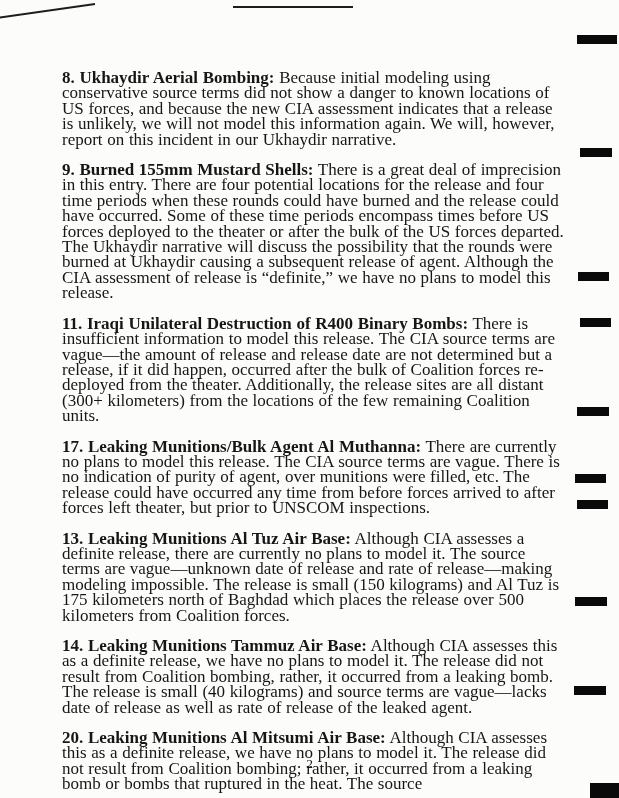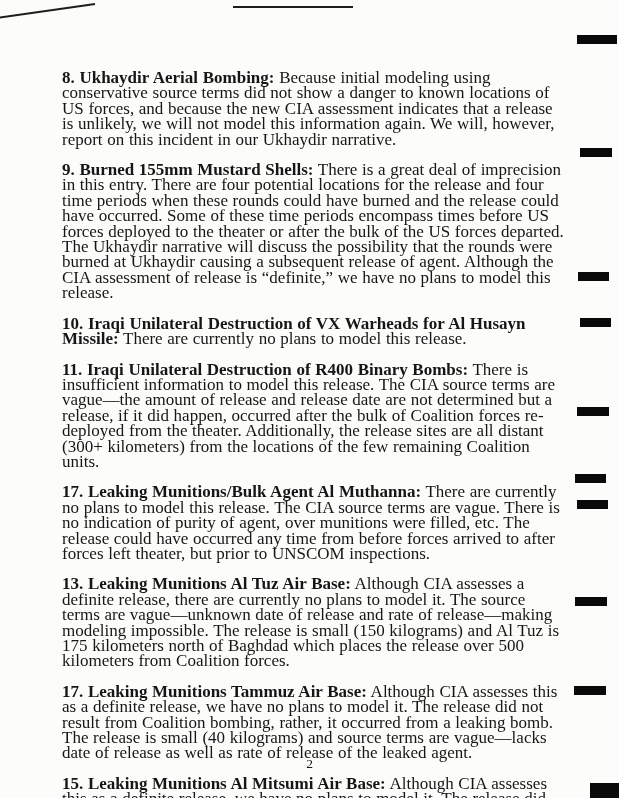--- a/index.html
+++ b/index.html
@@ -59,31 +59,30 @@
 <div class="page">
   <div class="artifact diag"></div>
   <div class="artifact topline"></div>
 
   <main class="content">
     <div>
   <p class="para"><b>8.  Ukhaydir Aerial Bombing:</b><span>  Because initial modeling using conservative source terms did not show a danger to known locations of US forces, and because the new CIA assessment indicates that a release is unlikely, we will not model this information again. We will, however, report on this incident in our Ukhaydir narrative.</span></p>
 
   <p class="para"><b>9.  Burned 155mm Mustard Shells:</b><span>  There is a great deal of imprecision in this entry.  There are four potential locations for the release and four time periods when these rounds could have burned and the release could have occurred.  Some of these time periods encompass times before US forces deployed to the theater or after the bulk of the US forces departed.  The Ukhaydir narrative will discuss the possibility that the rounds were burned at Ukhaydir causing a subsequent release of agent.  Although the CIA assessment of release is “definite,” we have no plans to model this release.</span></p>
 
-  <p class="para"><b>10.  Iraqi Unilateral Destruction of VX Warheads for Al Husayn Missile:</b><span>  There are currently no plans to model this release.</span></p>
 
   <p class="para"><b>11.  Iraqi Unilateral Destruction of R400 Binary Bombs:</b><span>  There is insufficient information to model this release.  The CIA source terms are vague—the amount of release and release date are not determined but a release, if it did happen, occurred after the bulk of Coalition forces re-deployed from the theater.  Additionally, the release sites are all distant (300+ kilometers) from the locations of the few remaining Coalition units.</span></p>
 
   <p class="para"><b>17.  Leaking Munitions/Bulk Agent Al Muthanna:</b><span>  There are currently no plans to model this release.  The CIA source terms are vague.  There is no indication of purity of agent, over munitions were filled, etc.  The release could have occurred any time from before forces arrived to after forces left theater, but prior to UNSCOM inspections.</span></p>
 
   <p class="para"><b>13.  Leaking Munitions Al Tuz Air Base:</b><span>  Although CIA assesses a definite release, there are currently no plans to model it.  The source terms are vague—unknown date of release and rate of release—making modeling impossible.  The release is small (150 kilograms) and Al Tuz is 175 kilometers north of Baghdad which places the release over 500 kilometers from Coalition forces.</span></p>
 
-  <p class="para"><b>17.  Leaking Munitions Tammuz Air Base:</b><span>  Although CIA assesses this as a definite release, we have no plans to model it.  The release did not result from Coalition bombing, rather, it occurred from a leaking bomb.  The release is small (40 kilograms) and source terms are vague—lacks date of release as well as rate of release of the leaked agent.</span></p>
+  <p class="para"><b>14.  Leaking Munitions Tammuz Air Base:</b><span>  Although CIA assesses this as a definite release, we have no plans to model it.  The release did not result from Coalition bombing, rather, it occurred from a leaking bomb.  The release is small (40 kilograms) and source terms are vague—lacks date of release as well as rate of release of the leaked agent.</span></p>
 
-  <p class="para"><b>15.  Leaking Munitions Al Mitsumi Air Base:</b><span>  Although CIA assesses this as a definite release, we have no plans to model it.  The release did not result from Coalition bombing; rather, it occurred from a leaking bomb or bombs that ruptured in the heat.  The source</span></p>
+  <p class="para"><b>20.  Leaking Munitions Al Mitsumi Air Base:</b><span>  Although CIA assesses this as a definite release, we have no plans to model it.  The release did not result from Coalition bombing; rather, it occurred from a leaking bomb or bombs that ruptured in the heat.  The source</span></p>
 </div>
   </main>
 
   <div class="pagenum">2</div>
 <div class="redaction" style="top: 35px; right: 2px; width: 40px; height: 9px; background: rgb(10, 10, 10);"></div>
     <div class="redaction" style="top: 148px; right: 7px; width: 32px; height: 9px; background: rgb(10, 10, 10);"></div>
     <div class="redaction" style="top: 272px; right: 10px; width: 31px; height: 9px; background: rgb(10, 10, 10);"></div>
     <div class="redaction" style="top: 318px; right: 8px; width: 31px; height: 9px; background: rgb(10, 10, 10);"></div>
     <div class="redaction" style="top: 407px; right: 10px; width: 32px; height: 9px; background: rgb(10, 10, 10);"></div>
     <div class="redaction" style="top: 474px; right: 13px; width: 31px; height: 9px; background: rgb(10, 10, 10);"></div>

